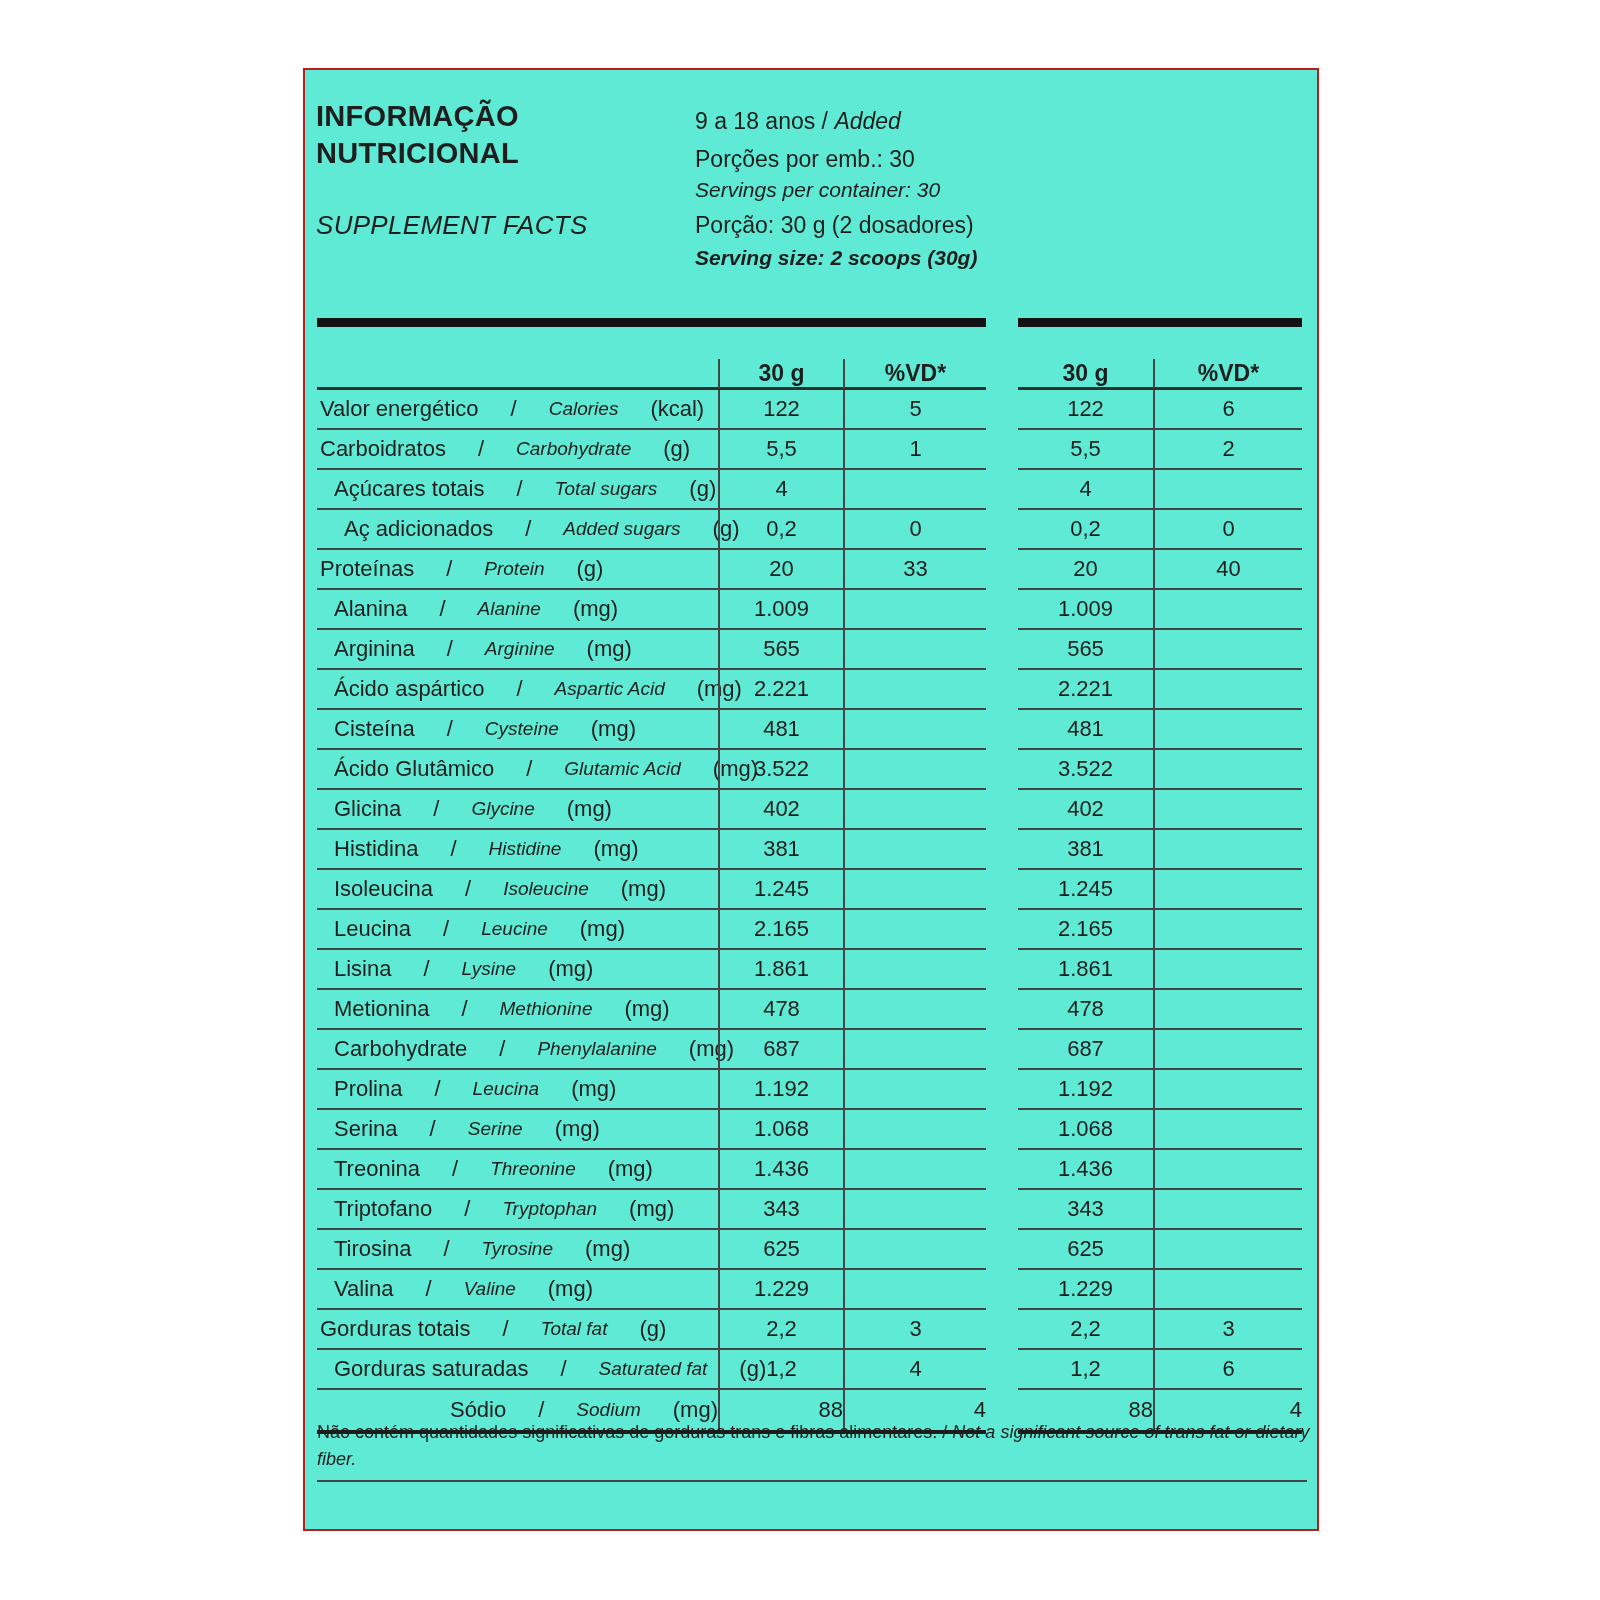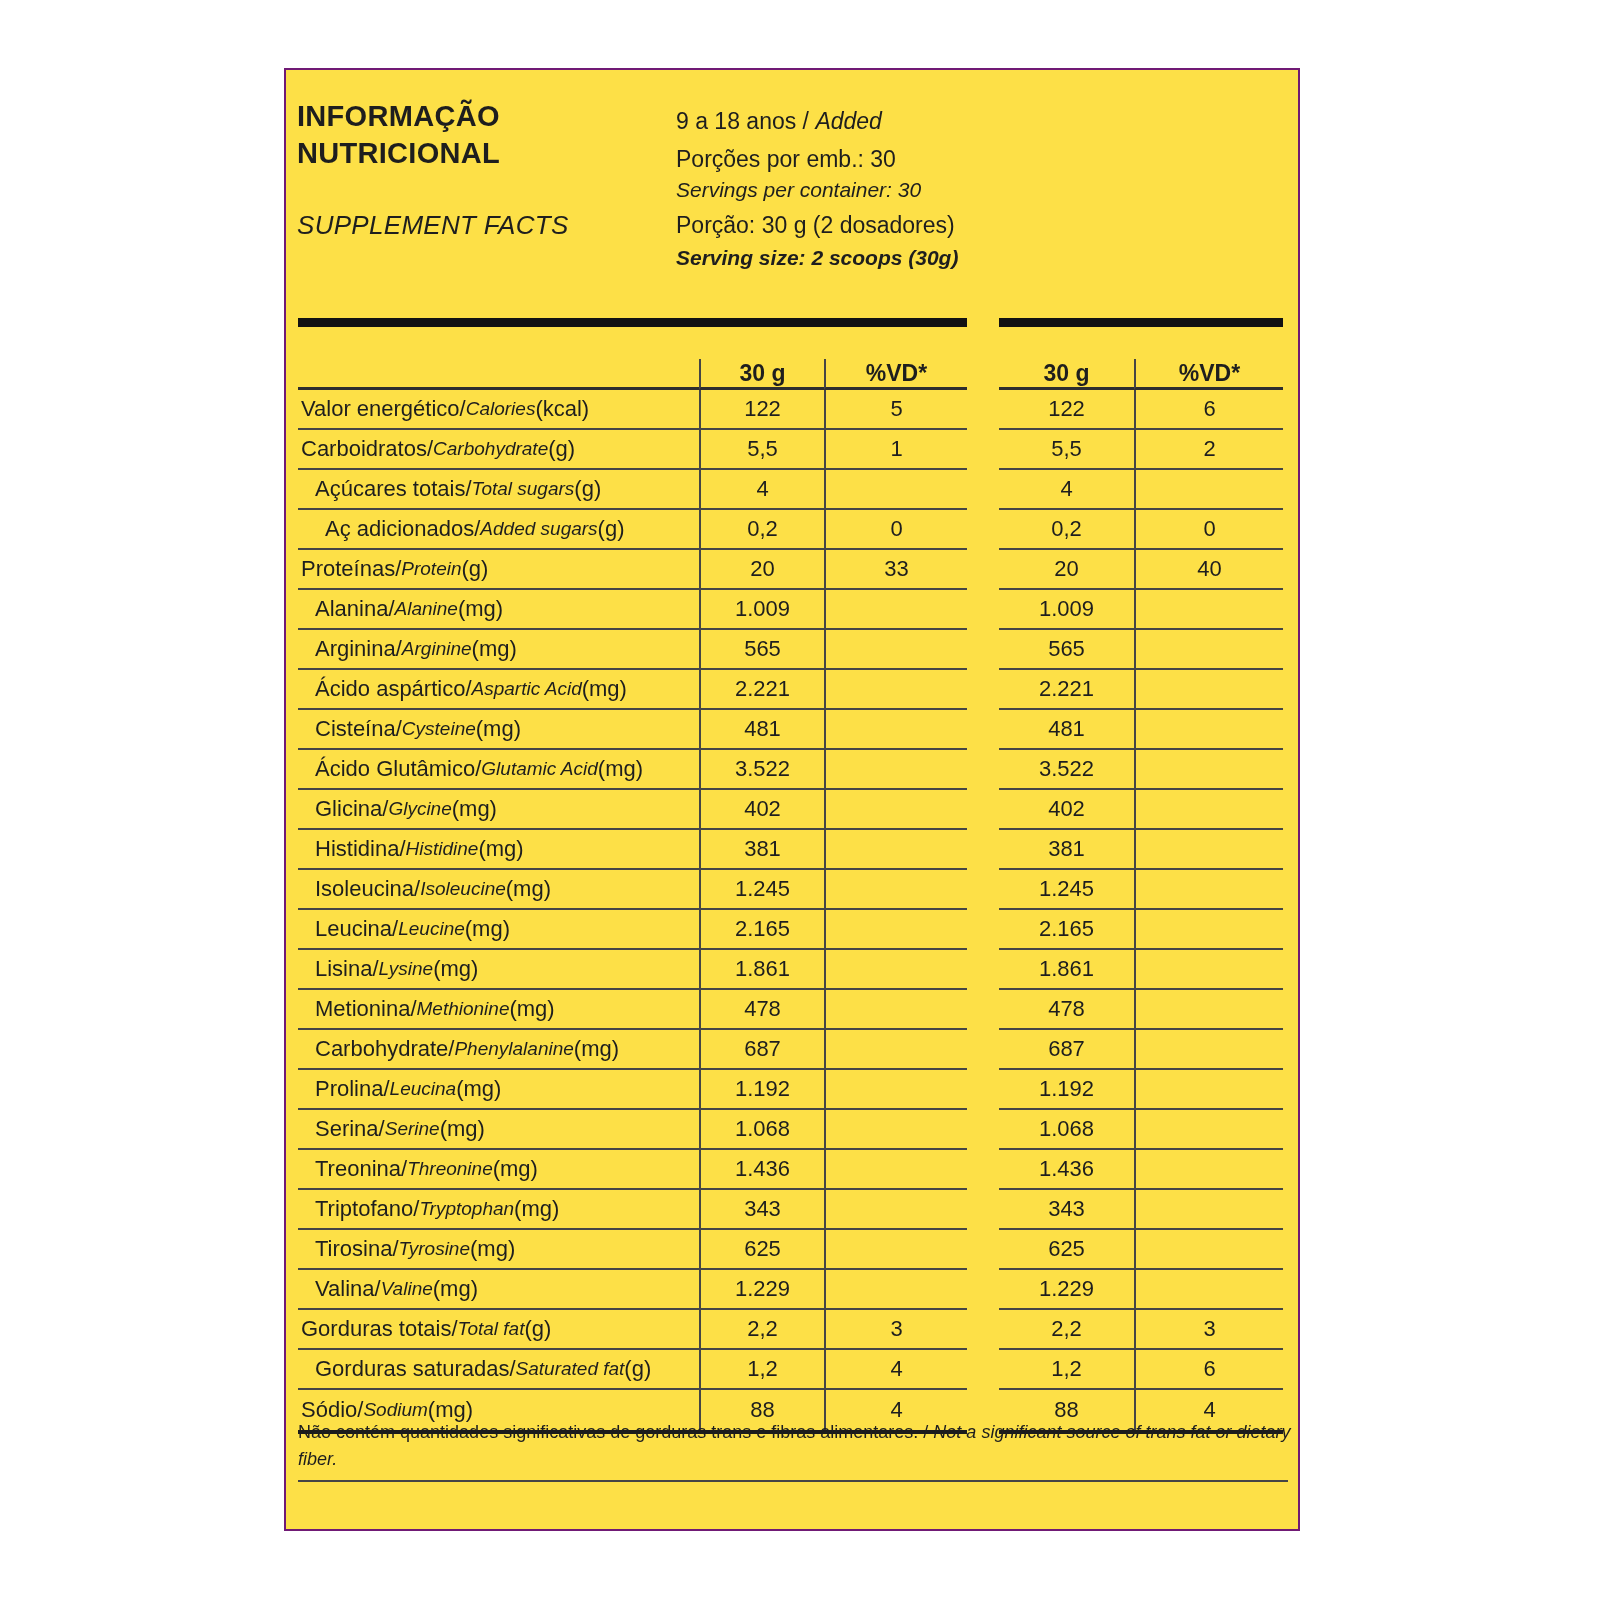--- a/index.html
+++ b/index.html
@@ -2,22 +2,22 @@
 <html><head>
 <meta charset="utf-8">
 <style>
   html,body{margin:0;padding:0;}
   body{
     width:1600px;height:1600px;background:#ffffff;
     font-family:"Liberation Sans", sans-serif;color:#1e1e1e;
     position:relative;overflow:hidden;
   }
   .label-box{
-    position:absolute;left:284px;top:68px;width:1012px;height:1459px;
-    border:2px solid #701a75;background:#fde047;
+    position:absolute;left:303px;top:68px;width:1012px;height:1459px;
+    border:2px solid #b91c1c;background:#5eead4;
   }
   .abs{position:absolute;}
   .title{left:11px;top:28px;font-size:29px;font-weight:bold;line-height:37px;letter-spacing:.3px;}
   .subtitle{left:11px;top:140px;font-size:26px;font-style:italic;letter-spacing:.3px;}
   .hline{left:390px;font-size:23px;white-space:nowrap;}
   .age{top:38px;}
   .porcoes{top:76px;}
   .servings-en{top:108px;}
   .porcao{top:142px;}
   .servsize-en{top:176px;font-weight:bold;}
@@ -34,23 +34,23 @@
   .t-row{display:grid;grid-template-columns:401px 125px 143px 32px 135px 149px;}
   .c{display:flex;align-items:center;box-sizing:border-box;min-width:0;}
   .cv1,.cd1,.cd2{border-left:2px solid #454545;}
   .t-head{height:31px;margin-top:32px;}
   .t-head .c{border-bottom:3px solid #2e2e2e;}
   .t-head .cgap{border-bottom:none;}
   .hd{font-weight:bold;font-size:23px;justify-content:center;}
   .t-body .t-row{height:40px;}
   .t-body .c{border-bottom:2px solid #454545;}
   .t-body .cgap{border-bottom:none;}
-  .t-body .t-row:last-child .c{border-bottom:none;}
+  .t-body .t-row:last-child .c{border-bottom:none;justify-content:flex-end;}
   .num{font-size:22px;justify-content:center;}
-  .lab{font-size:22px;white-space:nowrap;}
+  .lab{font-size:22px;white-space:nowrap;gap:32px;}
   .lab .lab-en{font-size:19px;font-style:italic;}
   .ind0{padding-left:3px;}
   .ind1{padding-left:17px;}
   .ind2{padding-left:27px;}
 
   
   .note{position:absolute;left:12px;top:1349px;width:1002px;font-size:18px;line-height:27px;}
   .sep-line{position:absolute;left:12px;top:1410px;width:990px;height:2px;background:#454545;}
   .footnote{position:absolute;left:12px;top:1426px;font-size:20px;white-space:nowrap;}
   .footnote .sm{font-size:16px;font-style:italic;}

